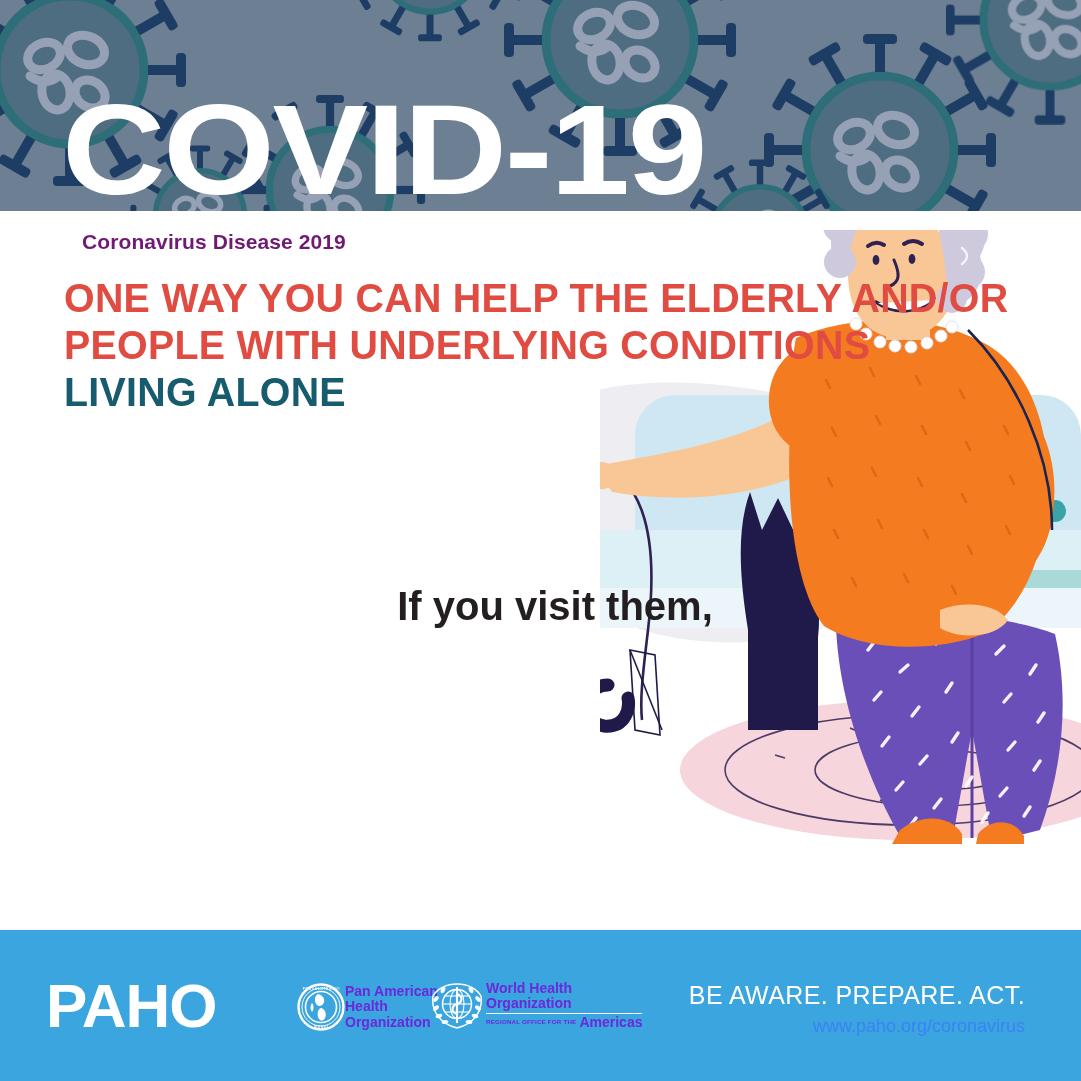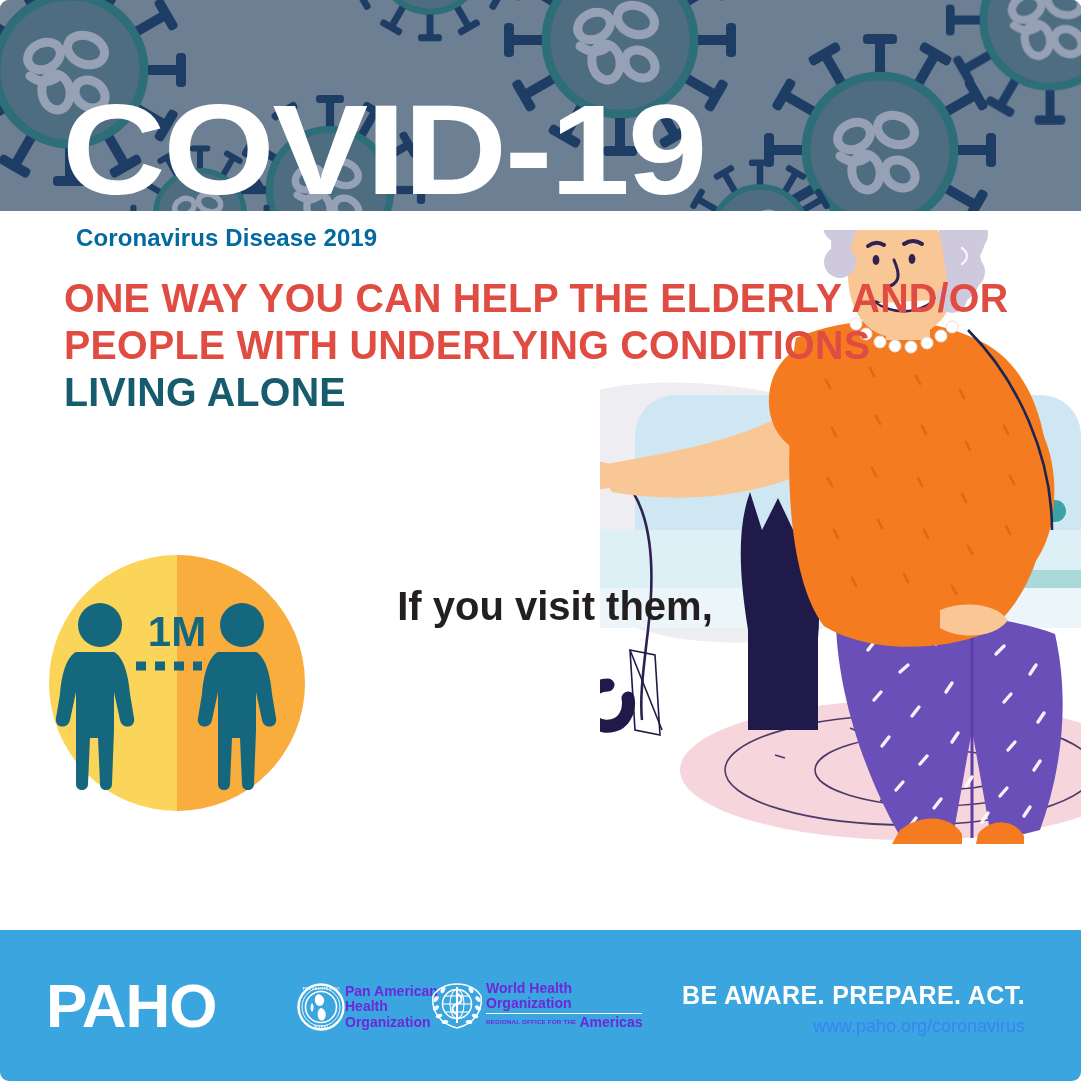--- a/index.html
+++ b/index.html
@@ -10,21 +10,20 @@
   body {
     font-family: "Liberation Sans", sans-serif;
   }
 
   #poster {
     position: relative;
     width: 1081px;
     height: 1081px;
     overflow: hidden;
     background: #ffffff;
-    border-radius: 9px;
   }
 
   
   .header {
     position: absolute;
     left: 0; top: 0;
     width: 1081px;
     height: 211px;
     background: #6c7f93;
     overflow: hidden;
@@ -48,25 +47,25 @@
     color: #ffffff;
     transform: scaleX(1.12);
     transform-origin: left top;
     white-space: nowrap;
     z-index: 5;
   }
   .covid-sub {
     position: absolute;
     left: 70px;
     top: 218px;
-    margin: 6px;
-    font-size: 24px;
+    margin: 12px;
+    font-size: 21px;
     font-weight: bold;
     letter-spacing: 0.1px;
-    color: #0369a1;
+    color: #701a75;
     white-space: nowrap;
     z-index: 6;
   }
 
   
   .headline {
     position: absolute;
     left: 64px;
     top: 275px;
     width: 800px;
@@ -182,21 +181,21 @@
     gap: 3px;
   }
   .who-bottom .americas { font-size: 14px; line-height: 14px; }
 
   .tagline {
     position: absolute;
     right: 56px;
     top: 981px;
     margin: 0;
     font-size: 25px;
-    font-weight: bold;
+    font-weight: normal;
     letter-spacing: 0.4px;
     color: #ffffff;
     text-align: right;
     white-space: nowrap;
     z-index: 12;
   }
   .site-url {
     position: absolute;
     right: 56px;
     top: 1016px;
@@ -457,55 +456,20 @@
           <path d="M294 30 C 300 44, 300 52, 290 56" stroke="#2f2152" stroke-width="3" fill="none" stroke-linecap="round"></path>
           <path d="M276 72 C 296 86, 322 82, 334 68" stroke="#2f2152" stroke-width="3.4" fill="none" stroke-linecap="round"></path>
           <path d="M278 73 C 298 84, 320 81, 332 70 Z" fill="#ffffff"></path>
         </g>
 
         <path d="M368 100 C 418 150, 452 226, 452 300" fill="none" stroke="#1b2550" stroke-width="2.6"></path>
       </g>
     </svg>
   </div>
 
-  <div class="dist-icon">
-    <svg viewBox="0 0 262 262" width="262" height="262">
-      <defs>
-        <clipPath id="circClip">
-            <circle cx="131" cy="131" r="128"></circle>
-          </clipPath>
-      </defs>
-      <g clip-path="url(#circClip)">
-        <rect x="0" y="0" width="131" height="262" fill="#fbd45a"></rect>
-        <rect x="131" y="0" width="131" height="262" fill="#f9ad3c"></rect>
-      </g>
-
-      <g fill="#15677d">
-        <circle cx="54" cy="73" r="22"></circle>
-        <path d="M30 100 C 22 104, 16 118, 14 142 L 10 166 C 8 176, 22 178, 24 168
-                 L 30 140 L 30 178 L 30 232 C 30 240, 42 240, 42 232 L 44 186
-                 L 52 186 L 54 232 C 54 240, 66 240, 66 232 L 68 178 L 68 140
-                 L 74 168 C 76 178, 90 176, 88 166 L 84 142 C 82 118, 76 104, 68 100 Z"></path>
-      </g>
-
-      <g fill="#15677d">
-        <circle cx="196" cy="73" r="22"></circle>
-        <path d="M172 100 C 164 104, 158 118, 156 142 L 152 166 C 150 176, 164 178, 166 168
-                 L 172 140 L 172 178 L 172 232 C 172 240, 184 240, 184 232 L 186 186
-                 L 194 186 L 196 232 C 196 240, 208 240, 208 232 L 210 178 L 210 140
-                 L 216 168 C 218 178, 232 176, 230 166 L 226 142 C 224 118, 218 104, 210 100 Z"></path>
-      </g>
-
-      <g>
-        <line x1="90" y1="114" x2="156" y2="114" stroke="#15677d" stroke-width="9" stroke-dasharray="10 9" stroke-linecap="butt"></line>
-      </g>
-
-      <text x="131" y="94" text-anchor="middle" font-family="Liberation Sans, sans-serif" font-size="42" font-weight="bold" fill="#15677d">1M</text>
-    </svg>
-  </div>
 
   <div class="body-copy">
     <span class="lead">If you visit them,</span>
   </div>
 
   <div class="footer"></div>
 
   <div class="paho-word">PAHO</div>
 
   <div class="seal-block seal-pan">

